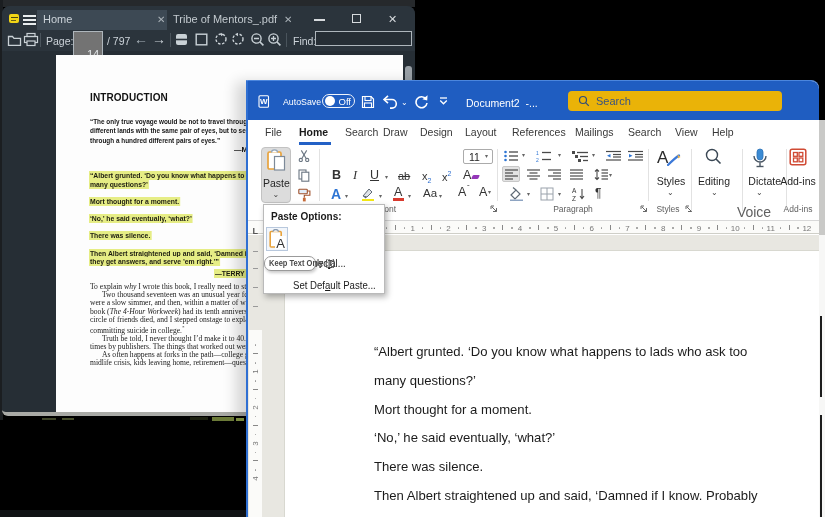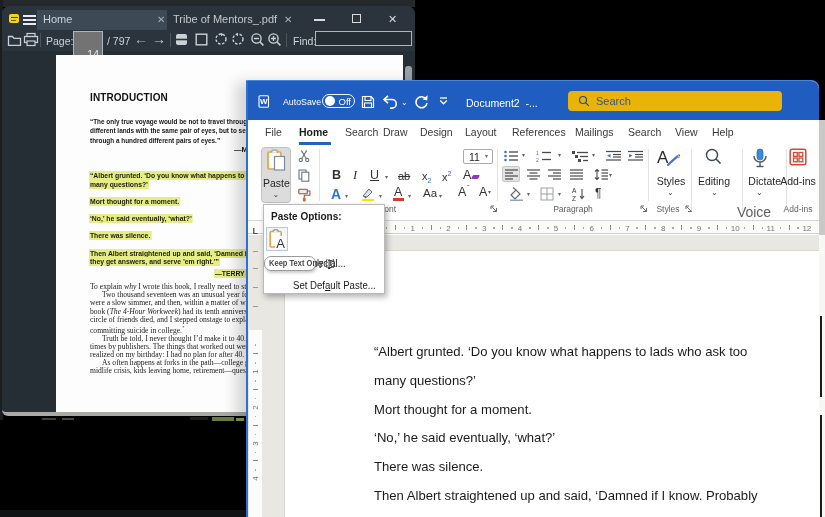--- a/index.html
+++ b/index.html
@@ -110,21 +110,20 @@
     <div class="hl" style="left:158px;top:214px;">—TERRY PRATCHETT, MORT</div>
     <div class="abs" style="left:34px;top:228px;font-size:7.6px;color:#1a1a1a;line-height:8.17px;white-space:nowrap;font-family:'Liberation Serif',serif;">
       <div>To explain <i>why</i> I wrote this book, I really need to start with when.</div>
       <div style="padding-left:12px;">Two thousand seventeen was an unusual year for me. The first few months</div>
       <div>were a slow simmer, and then, within a matter of weeks, I turned 40, my first</div>
       <div>book (<i>The 4-Hour Workweek</i>) had its tenth anniversary, several people in my</div>
       <div>circle of friends died, and I stepped onstage to explain how I narrowly avoided</div>
       <div>committing suicide in college.<sup style="font-size:5px;">*</sup></div>
       <div style="padding-left:12px;">Truth be told, I never thought I’d make it to 40. My first book was rejected 27</div>
       <div>times by publishers. The things that worked out weren’t supposed to work. I</div>
-      <div>realized on my birthday: I had no plan for after 40.</div>
       <div style="padding-left:12px;">As often happens at forks in the path—college graduation, quarter-life crisis,</div>
       <div>midlife crisis, kids leaving home, retirement—questions started to bubble up.</div>
     </div>
   </div>
 
   <div class="abs" style="left:403px;top:60px;width:7px;height:20px;background:#9aa1a7;border-radius:3px;"></div>
 </div>
 
 <div id="wordwin" class="abs" style="left:246px;top:80px;width:573px;height:437px;background:#fff;border-left:2px solid #2f6fd2;border-top:1px solid #4b86dd;border-radius:0 8px 0 0;box-shadow:-10px 2px 14px rgba(0,0,0,0.16);">
 

